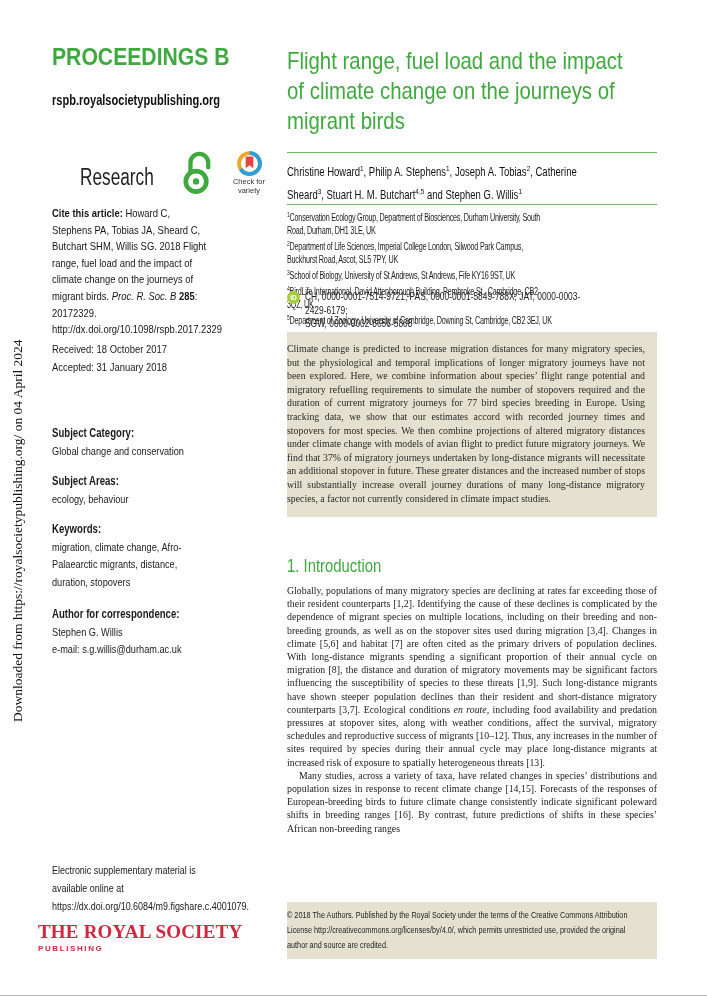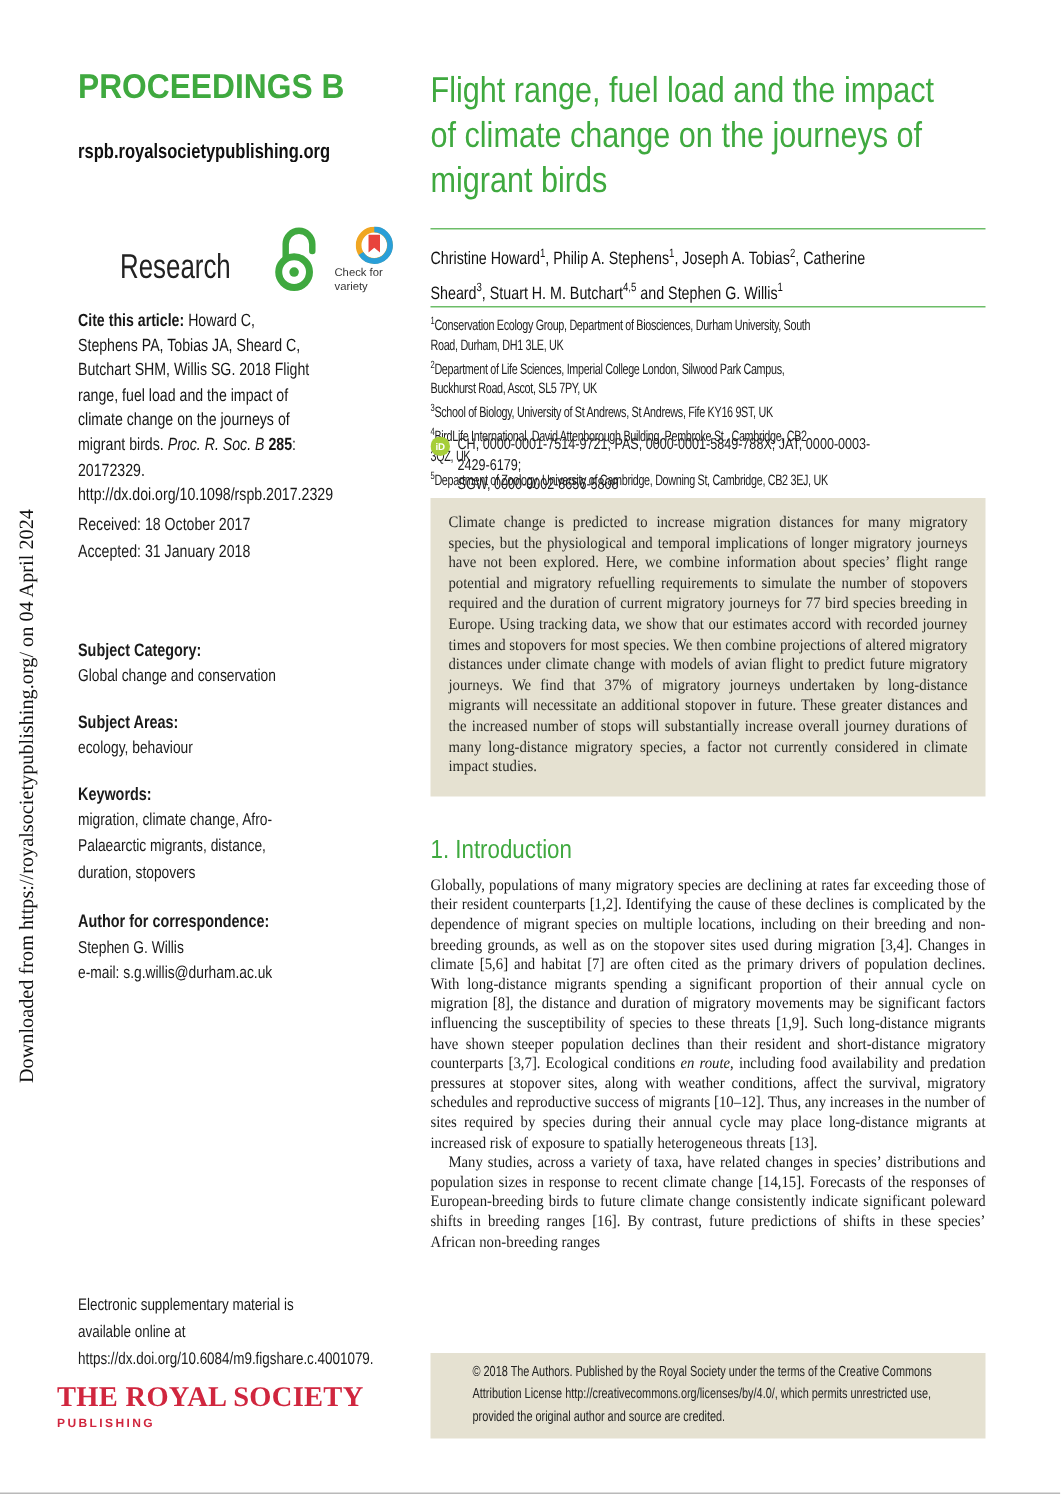--- a/index.html
+++ b/index.html
@@ -15,21 +15,21 @@
 
   .watermark{position:absolute;left:10px;top:722px;transform:rotate(-90deg);transform-origin:0 0;
              white-space:nowrap;font-family:"Liberation Serif",serif;font-size:13.5px;color:#111;}
 
   
   .jlogo{left:52px;top:44px;font-size:23px;font-weight:bold;color:#3FA93F;white-space:nowrap;}
   .siteurl{left:52px;top:93px;font-size:13.8px;font-weight:bold;color:#111;white-space:nowrap;}
   .research-row{left:52px;top:148px;width:200px;height:52px;margin-left:28px;}
   .research-label{position:absolute;left:0;top:16px;font-size:23px;color:#222;white-space:nowrap;}
   .oa-icon{position:absolute;left:103px;top:2px;}
-  .check-badge{position:absolute;left:143px;top:3px;width:52px;text-align:left;cursor:pointer;}
+  .check-badge{position:absolute;left:143px;top:3px;width:52px;text-align:center;cursor:pointer;}
   .check-badge svg{display:block;margin:0 auto;}
   .check-text{font-size:7.5px;line-height:8.5px;color:#333;margin-top:2px;}
   .cite{left:52px;top:205px;font-size:11.8px;line-height:16.6px;color:#161616;}
   .cite .doi{margin-top:0;}
   .dates{left:52px;top:341px;font-size:11.8px;line-height:17.5px;}
   .meta{font-size:11.5px;line-height:17.5px;}
   .meta .lab{font-weight:bold;font-size:12px;}
   .pos-subjcat{left:52px;top:425px;}
   .pos-subjareas{left:52px;top:473px;}
   .pos-keywords{left:52px;top:521px;}
@@ -45,30 +45,30 @@
   .rule{left:287px;width:370px;border-top:1.5px solid #6DBD68;height:0;}
   .rule-a{top:152px;}
   .rule-b{top:204px;}
   .authors{left:287px;top:159px;font-size:11.9px;line-height:19px;color:#111;}
   .authors sup{font-size:8px;}
   .affils{left:287px;top:209px;font-size:10px;line-height:12.8px;letter-spacing:-.3px;color:#1c1c1c;}
   .affils sup{font-size:7px;}
   .orcid{left:287px;top:290px;display:flex;gap:5px;}
   .orcid-txt{font-size:10.5px;line-height:13.5px;color:#1c1c1c;}
   .orcid-txt .l2{padding-left:0px;}
-  .abstract-box{left:287px;top:332px;width:370px;background:#E5E1D1;padding:10px 12px 12px 12px;box-sizing:border-box;}
+  .abstract-box{left:287px;top:332px;width:370px;background:#E5E1D1;padding:10px 12px 12px 0;box-sizing:border-box;}
   .abstract-txt{font-family:"Liberation Serif",serif;font-size:10.7px;line-height:13.6px;
                 text-align:justify;color:#2a2a26;}
   .intro-h{left:287px;top:556px;font-size:17.5px;color:#3FA93F;white-space:nowrap;}
   .bodytext{left:287px;top:584px;width:370px;}
   .bodytext .inner{font-family:"Liberation Serif",serif;font-size:10.7px;line-height:13.2px;
                    text-align:justify;color:#1b1b1b;}
   .bodytext p{margin:0;}
   .bodytext p.indent{text-indent:13px;}
-  .copyright-box{left:287px;top:902px;width:370px;background:#E5E1D1;padding:6px 12px 7px 28px;box-sizing:border-box;}
+  .copyright-box{left:287px;top:902px;width:370px;background:#E5E1D1;padding:6px 12px 7px 0;box-sizing:border-box;}
   .copyright-txt{font-size:9.7px;line-height:14.8px;color:#222;}
   .page-edge{left:0;top:995px;width:707px;border-top:1.5px solid #b9b9b9;height:0;}
 </style>
 </head>
 <body>
 
 <div class="page">
 
   <div class="watermark">Downloaded from https://royalsocietypublishing.org/ on 04 April 2024</div>
 

